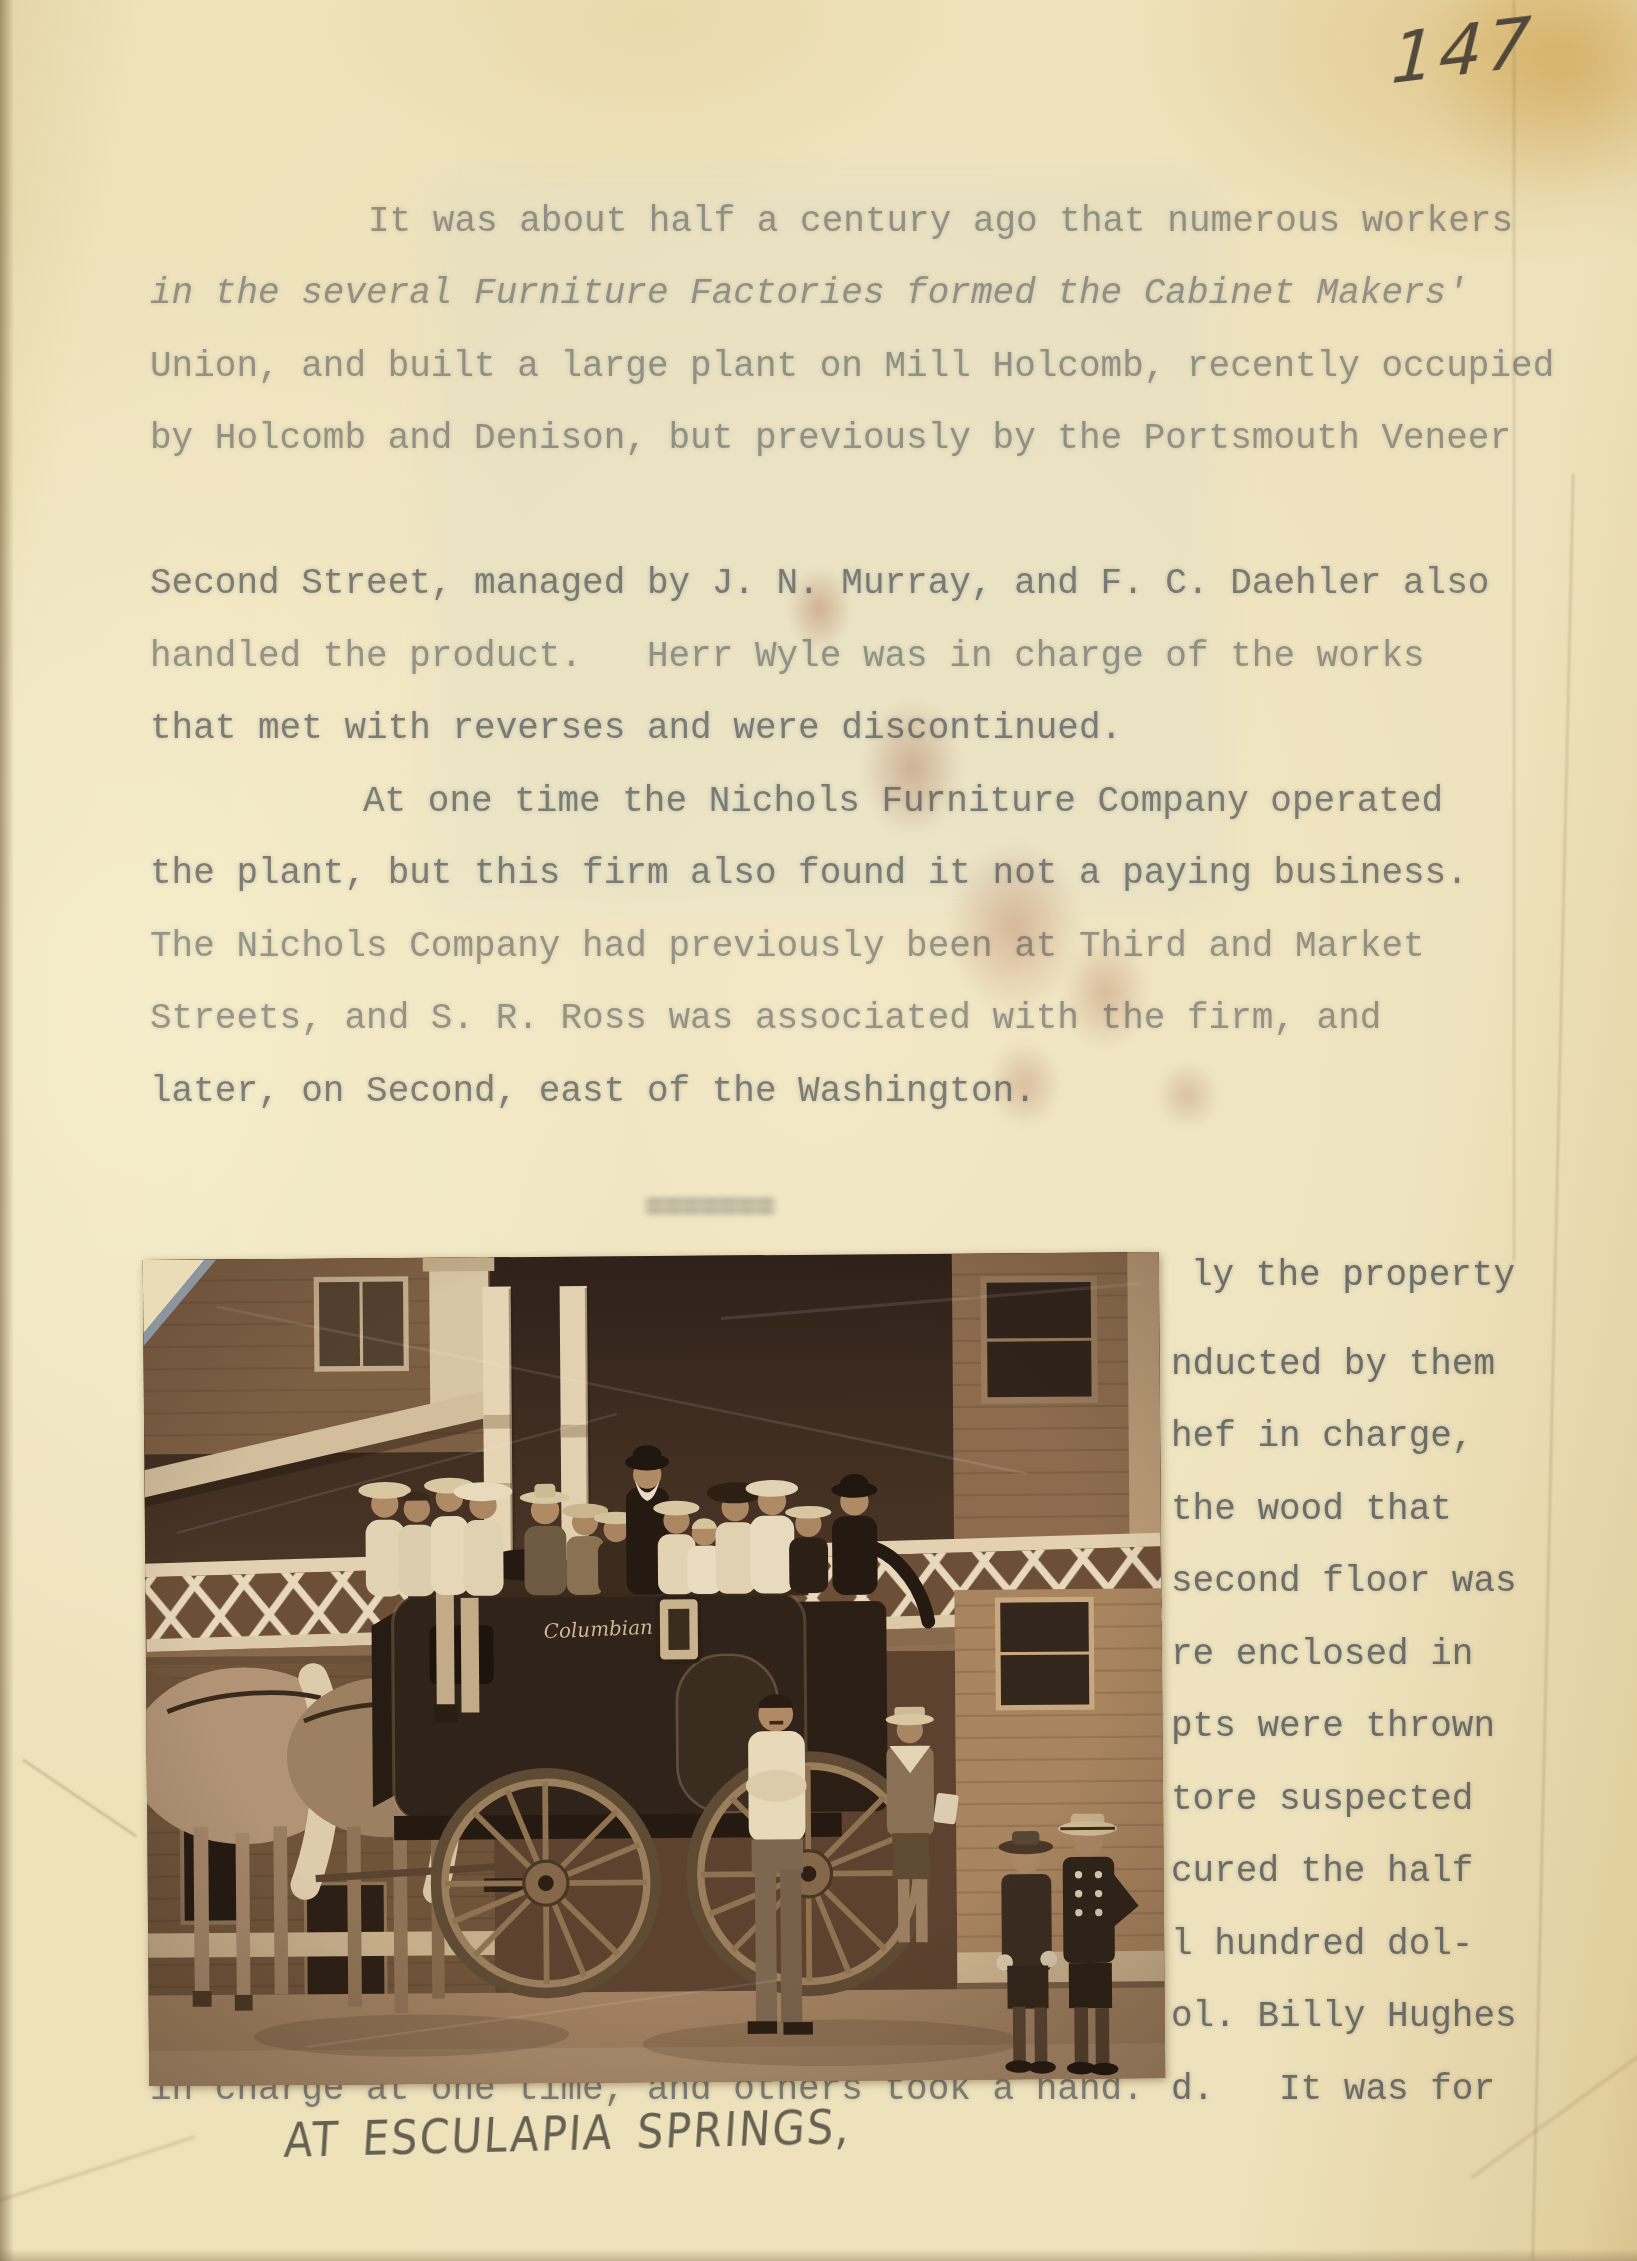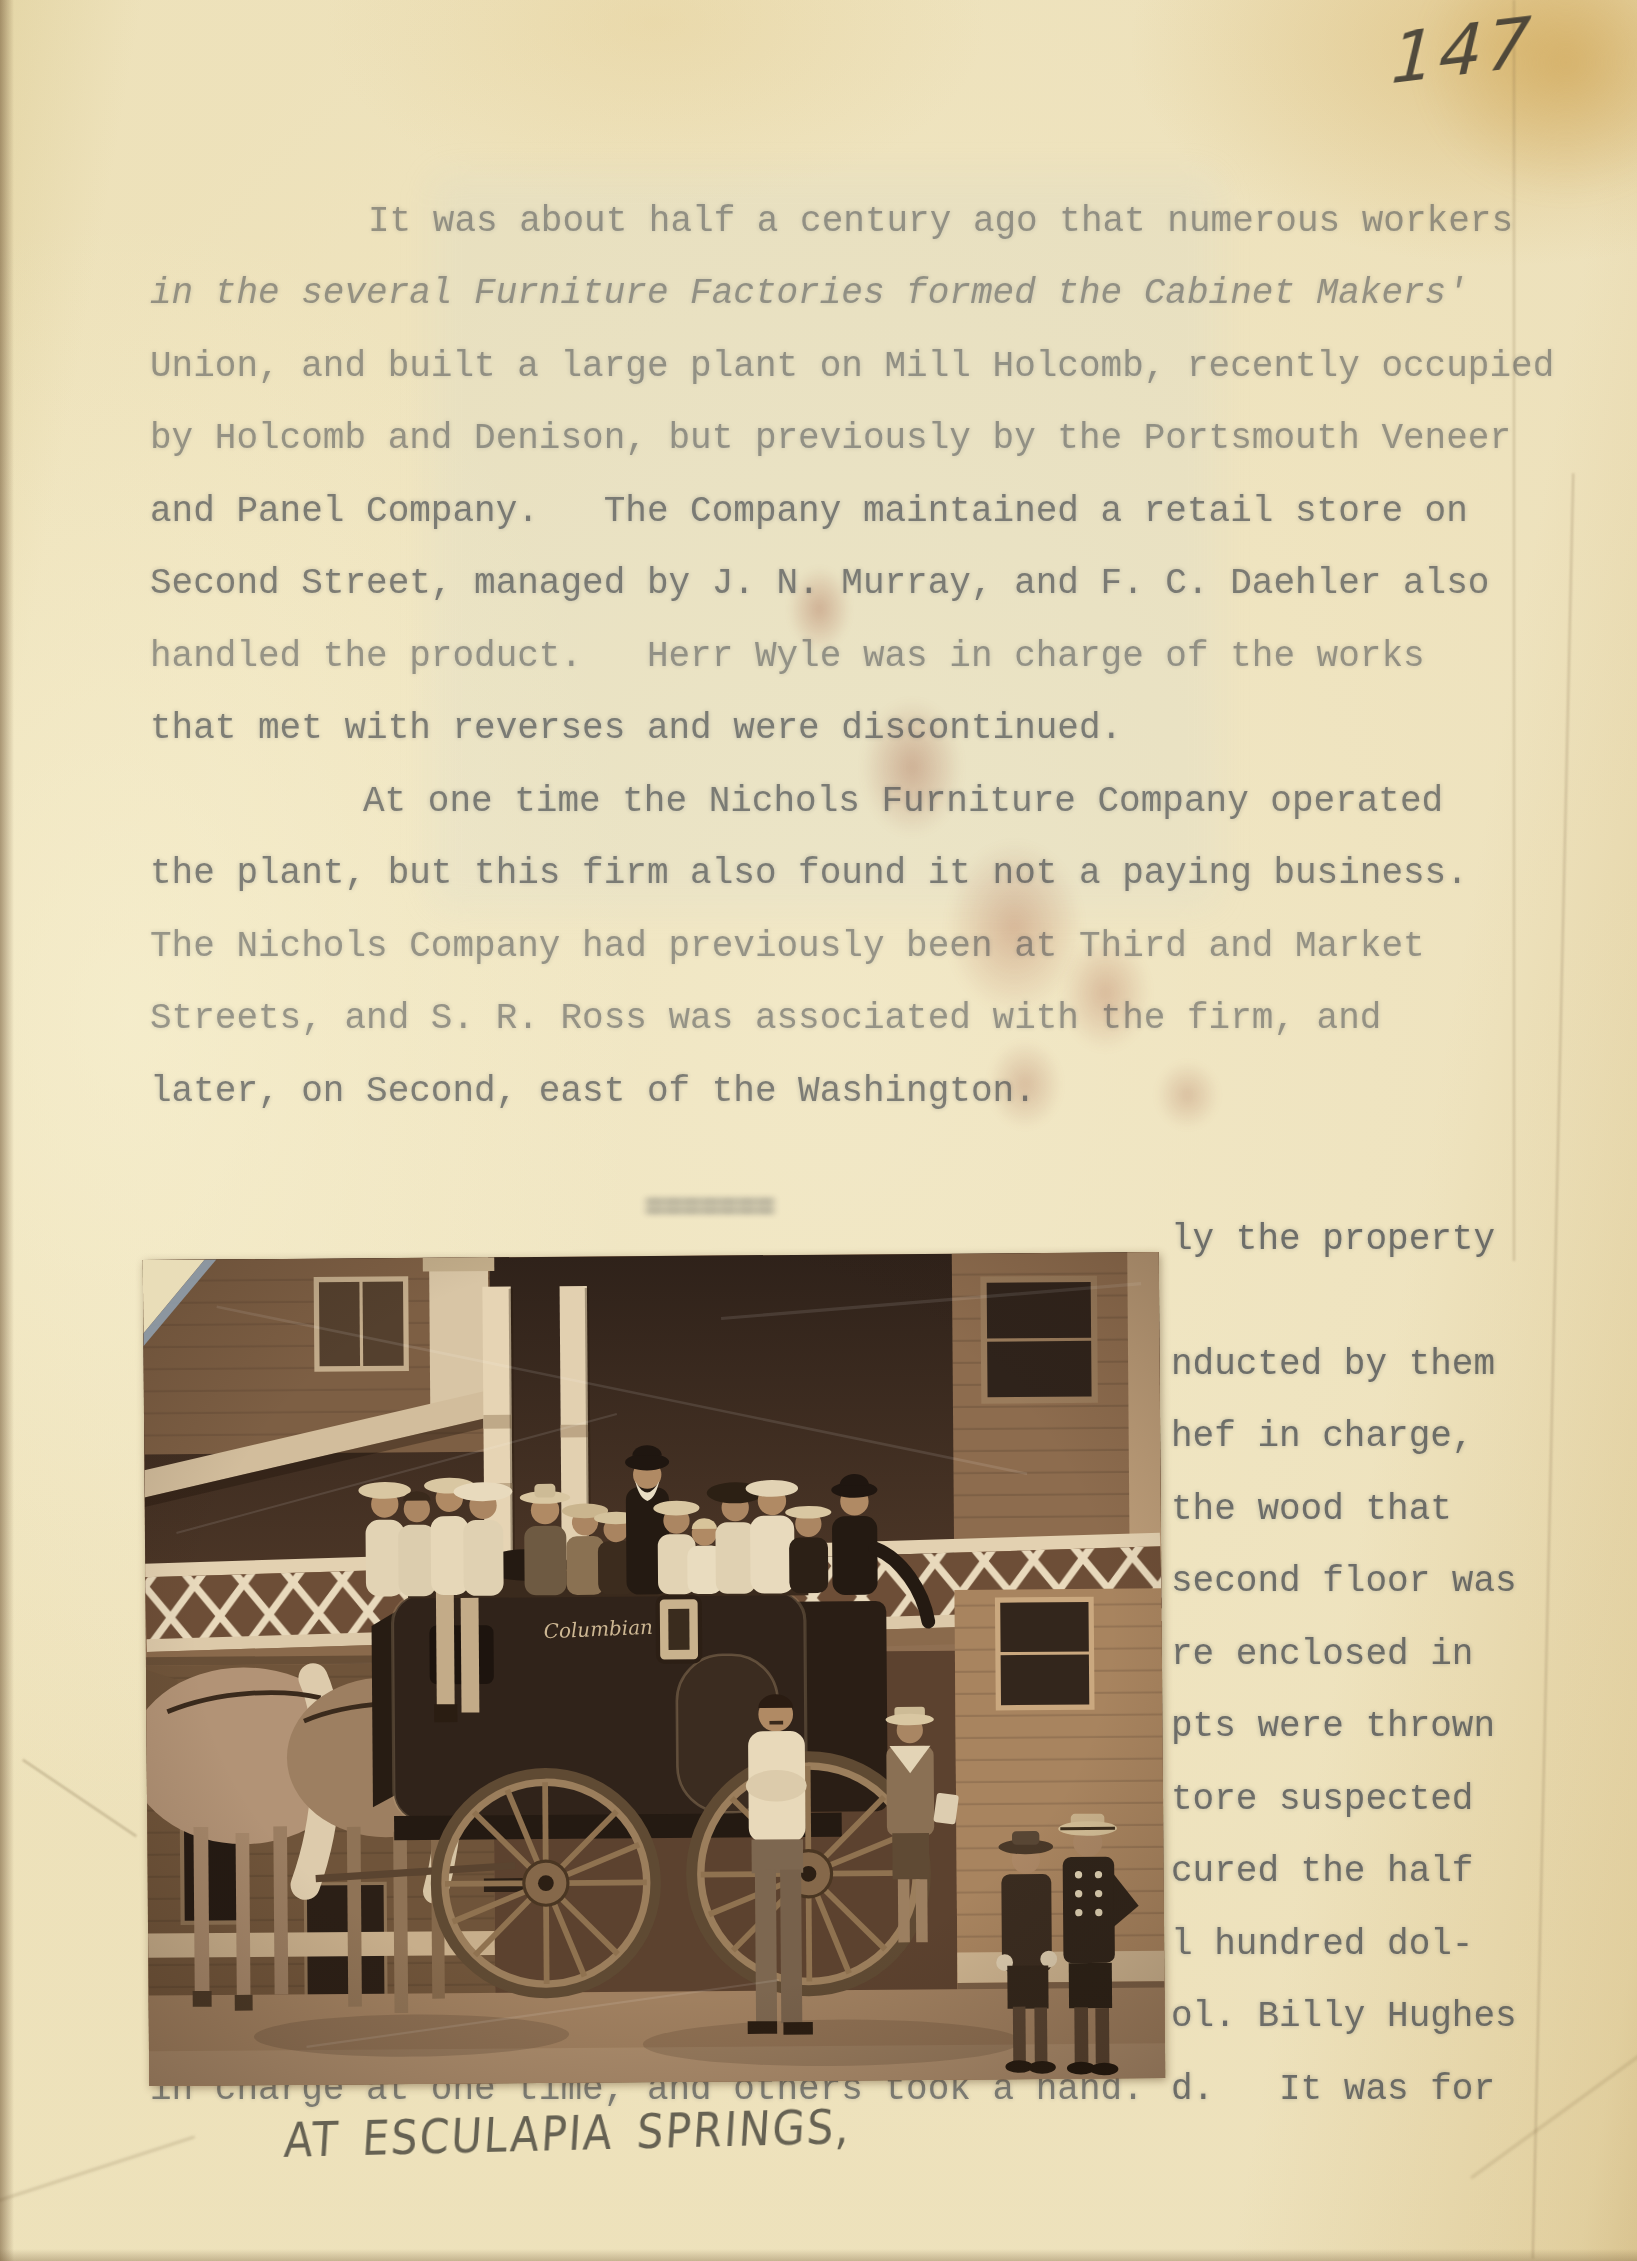--- a/index.html
+++ b/index.html
@@ -101,34 +101,33 @@
   <div class="crease-bl1"></div>
   <div class="crease-bl2"></div>
   <div class="crease-br"></div>
 
   <div class="page-number">147</div>
 
   <div class="tline faded" style="left:368px;top:204px;">It was about half a century ago that numerous workers</div>
   <div class="tline faded" style="top:276px;font-style:italic;">in the several Furniture Factories formed the Cabinet Makers'</div>
   <div class="tline faded" style="top:349px;">Union, and built a large plant on Mill Holcomb, recently occupied</div>
   <div class="tline faded" style="top:421px;">by Holcomb and Denison, but previously by the Portsmouth Veneer</div>
-  <div class="tline" style="top:494px;">and Panel Company.   The Company maintained a retail store on</div>
   <div class="tline" style="top:566px;">Second Street, managed by J. N. Murray, and F. C. Daehler also</div>
   <div class="tline faded" style="top:639px;">handled the product.   Herr Wyle was in charge of the works</div>
   <div class="tline" style="top:711px;">that met with reverses and were discontinued.</div>
 
   <div class="tline" style="left:363px;top:784px;">At one time the Nichols Furniture Company operated</div>
   <div class="tline" style="top:856px;">the plant, but this firm also found it not a paying business.</div>
   <div class="tline faded" style="top:929px;">The Nichols Company had previously been at Third and Market</div>
   <div class="tline faded" style="top:1001px;">Streets, and S. R. Ross was associated with the firm, and</div>
   <div class="tline" style="top:1074px;">later, on Second, east of the Washington.</div>
 
   <div class="divider">=======</div>
 
-  <div class="tline frag" style="top:1222px;">ly the property</div>
+  <div class="tline frag" style="top:1258px;margin-left:20px;">ly the property</div>
   <div class="tline frag" style="top:1347px;">nducted by them</div>
   <div class="tline frag" style="top:1419px;">hef in charge,</div>
   <div class="tline frag" style="top:1492px;">the wood that</div>
   <div class="tline frag" style="top:1564px;">second floor was</div>
   <div class="tline frag" style="top:1637px;">re enclosed in</div>
   <div class="tline frag" style="top:1709px;">pts were thrown</div>
   <div class="tline frag" style="top:1782px;">tore suspected</div>
   <div class="tline frag" style="top:1854px;">cured the half</div>
   <div class="tline frag" style="top:1927px;">l hundred dol-</div>
   <div class="tline frag" style="top:1999px;">ol. Billy Hughes</div>

